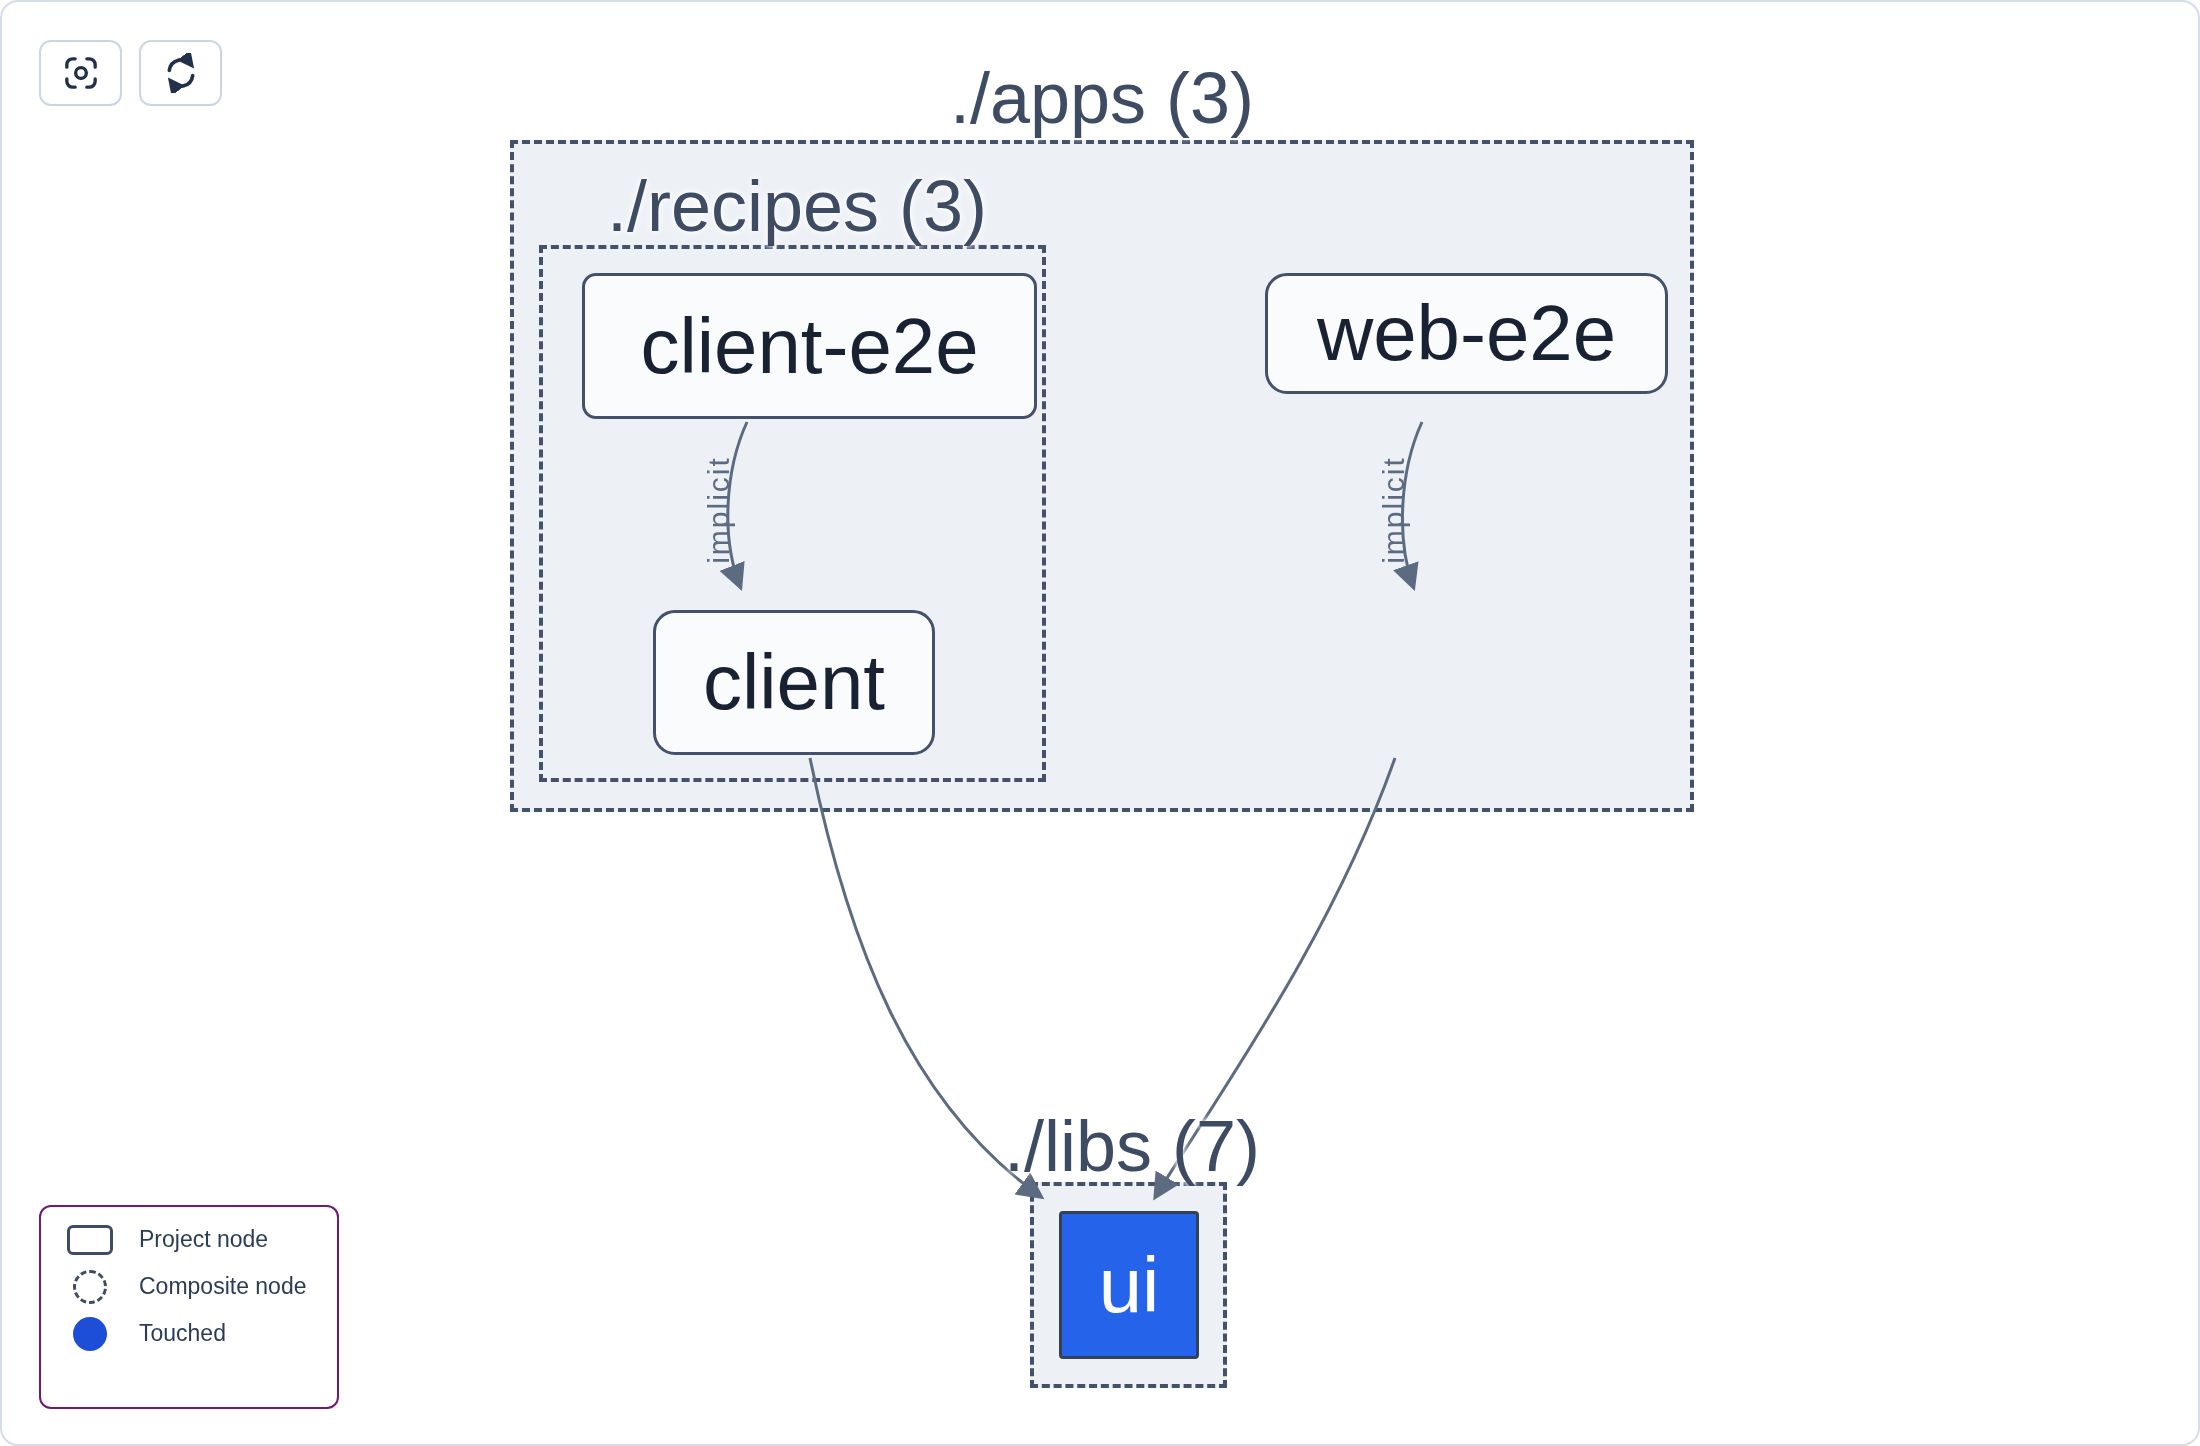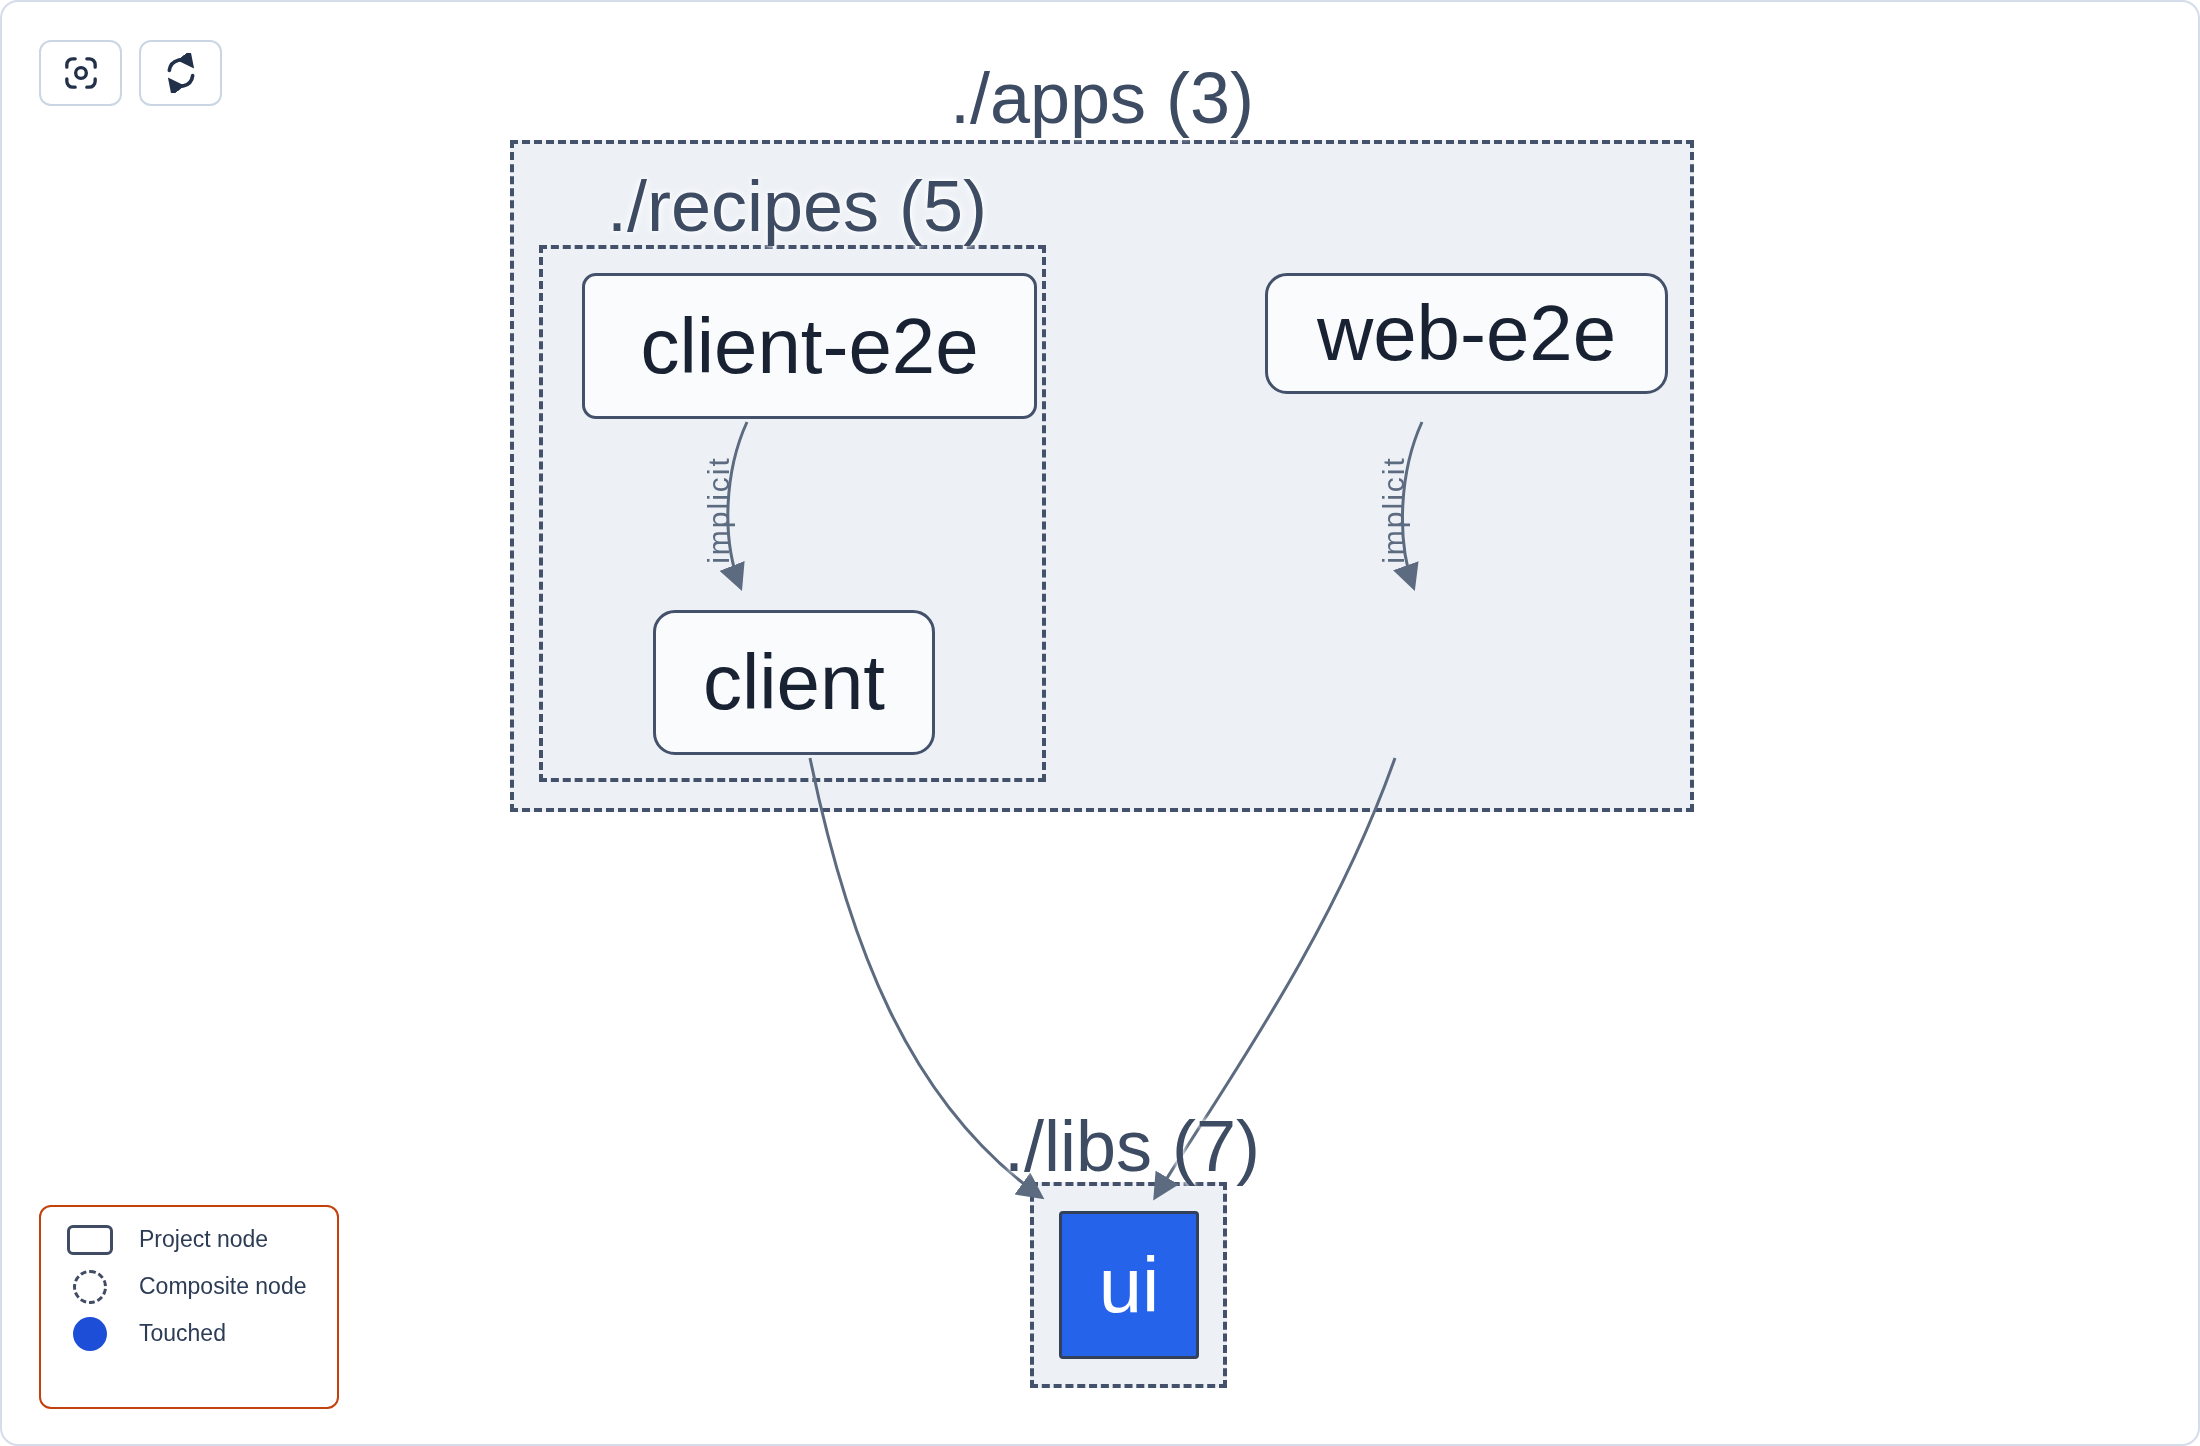--- a/index.html
+++ b/index.html
@@ -73,21 +73,21 @@
     cursor: pointer;
   }
   .toolbar-btn svg { display: block; }
 
   
   .legend {
     position: absolute;
     left: 37px; top: 1203px;
     width: 300px; height: 204px;
     background: #ffffff;
-    border: 2px solid #c2410c;
+    border: 2px solid #701a75;
     border-radius: 12px;
     padding-top: 9px;
   }
   .legend-row {
     display: flex; align-items: center;
     height: 47px;
   }
   .legend-swatch-cell {
     width: 98px;
     display: flex; align-items: center; justify-content: center;
@@ -132,21 +132,21 @@
         <path d="M0,0 L10,5 L0,10 z" fill="#5d6b80"></path>
       </marker>
     </defs>
     <path class="edge-path" d="M 745 420 C 723 468 719 536 738 584" marker-end="url(#arrowhead)"></path>
     <path class="edge-path" d="M 1420 420 C 1398 468 1394 536 1411 584" marker-end="url(#arrowhead)"></path>
     <path class="edge-path" d="M 808 756 C 846 940 906 1100 1038 1194" marker-end="url(#arrowhead)"></path>
     <path class="edge-path" d="M 1393 756 C 1328 940 1212 1098 1154 1194" marker-end="url(#arrowhead)"></path>
   </svg>
 
   <div class="group-label" style="left:1100px; top:60px;">./apps (3)</div>
-  <div class="group-label" style="left:795px; top:168px;">./recipes (5)</div>
+  <div class="group-label" style="left:795px; top:168px;">./recipes (3)</div>
   <div class="group-label" style="left:1130px; top:1108px;">./libs (7)</div>
 
   <div class="edge-label" style="left:717px; top:508px;">implicit</div>
   <div class="edge-label" style="left:1392px; top:508px;">implicit</div>
 
   <div class="node" style="left:580px; top:271px; width:455px; height:146px;border-radius:14px;">
     <span>client-e2e</span>
   </div>
   <div class="node" style="left:1263px; top:271px; width:403px; height:121px;">
     <span>web-e2e</span>

